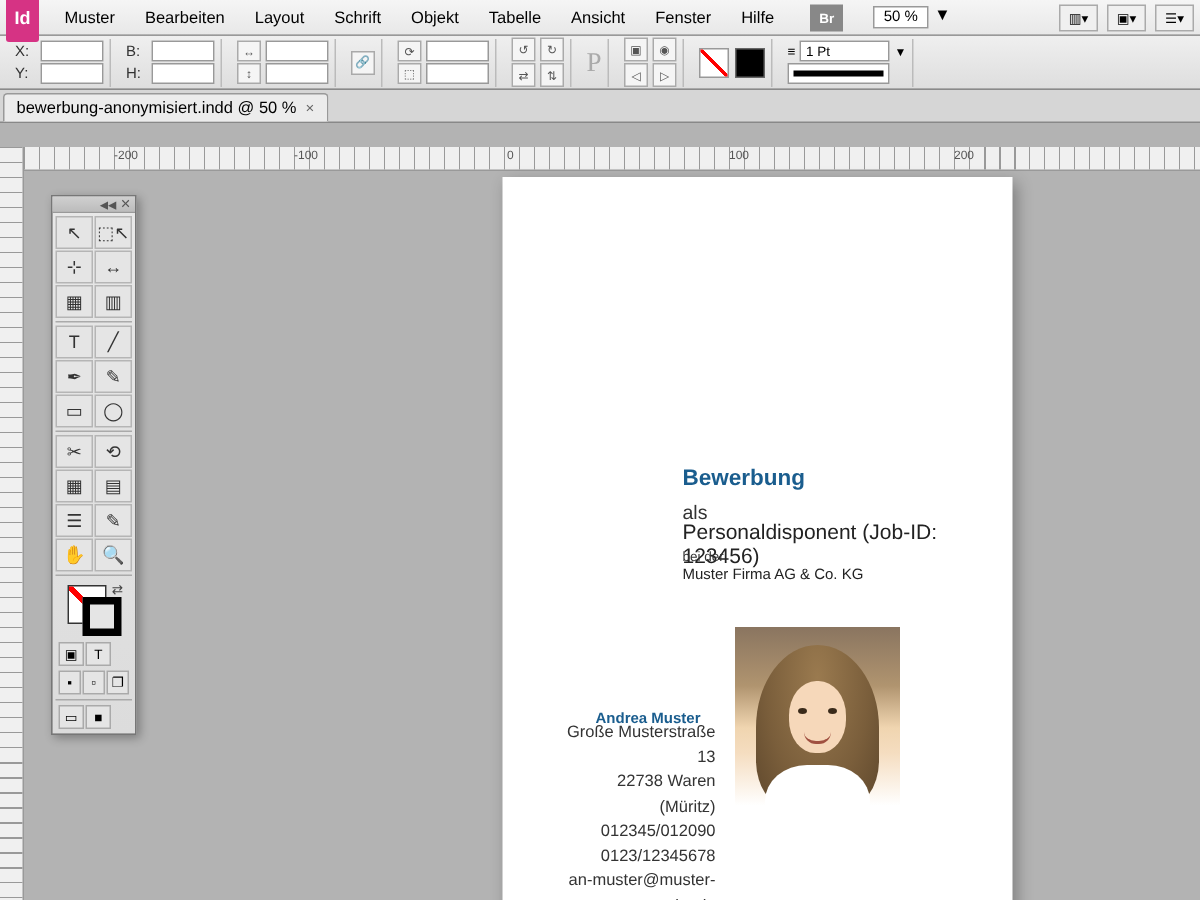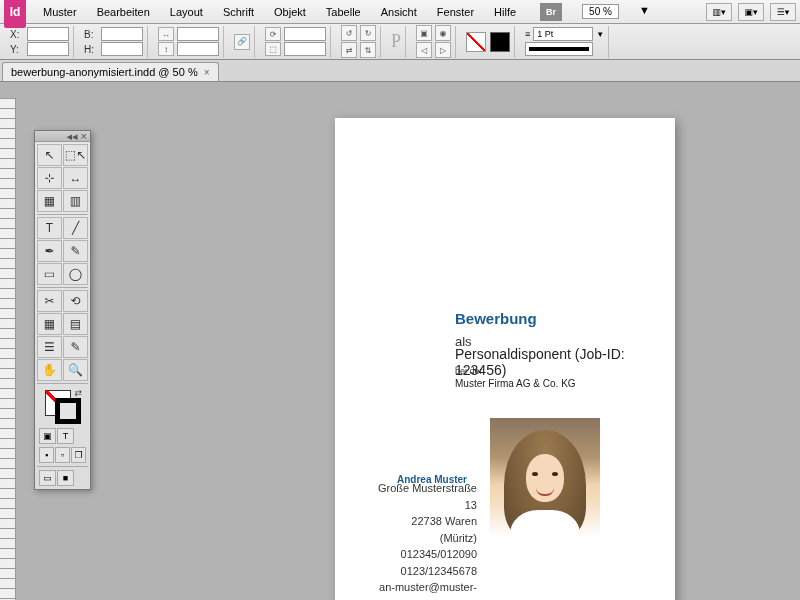--- a/index.html
+++ b/index.html
@@ -1,21 +1,21 @@
 <!DOCTYPE html>
 <html><head>
 <meta charset="utf-8">
 <style>
 *{margin:0;padding:0;box-sizing:border-box;font-family:Tahoma,Arial,sans-serif;font-size:11px;user-select:none}
 body{width:800px;height:600px;background:#b3b3b3;overflow:hidden;position:relative}
 .menubar{height:24px;background:linear-gradient(#f5f5f5,#e8e8e8);border-bottom:1px solid #999;display:flex;align-items:center;padding:0 4px;gap:2px}
 .app-logo{width:22px;height:32px;background:#d63384;color:#fff;display:flex;align-items:center;justify-content:center;font-weight:bold;font-size:12px;border-radius:2px;margin-right:6px}
 .menu-item{padding:3px 9px;cursor:pointer;border-radius:2px}
 .br-btn{width:22px;height:18px;background:#888;color:#fff;display:flex;align-items:center;justify-content:center;font-size:9px;font-weight:bold;margin-left:13px}
-.zoom-box{margin-left:18px;display:flex;align-items:flex-start;gap:20px}
+.zoom-box{margin-left:18px;display:flex;align-items:flex-start;gap:4px}
 .zoom-val{background:#fff;border:1px solid #999;padding:1px 6px;font-size:10px}
 .mb-right{margin-left:auto;display:flex;gap:6px;align-items:center}
 .mb-icon{width:26px;height:18px;border:1px solid #aaa;background:#f0f0f0;display:flex;align-items:center;justify-content:center;font-size:9px}
 .controlbar{height:36px;background:linear-gradient(#efefef,#dedede);border-bottom:1px solid #8a8a8a;display:flex;align-items:center;padding:0 6px;gap:6px}
 .cb-group{display:flex;flex-direction:column;gap:1px;padding:0 4px;border-right:1px solid #bbb;height:32px;justify-content:center}
 .cb-row{display:flex;align-items:center;gap:3px}
 .cb-lbl{font-size:10px;color:#333;width:14px}
 .cb-input{width:42px;height:14px;background:#fff;border:1px solid #999}
 .cb-icon{width:16px;height:16px;border:1px solid #aaa;background:#f5f5f5;font-size:8px;display:flex;align-items:center;justify-content:center;color:#555}
 .cb-icon-half{width:16px;height:14px}
@@ -171,20 +171,27 @@
 </div>
 
 <div class="tabbar">
   <div class="doc-tab">
     <span>bewerbung-anonymisiert.indd @ 50 %</span>
     <span class="tab-close">×</span>
   </div>
 </div>
 
 <div class="workspace">
+  <div class="ruler-h">
+    <span class="ruler-nums" style="left:60px">-200</span>
+    <span class="ruler-nums" style="left:180px">-100</span>
+    <span class="ruler-nums" style="left:322px">0</span>
+    <span class="ruler-nums" style="left:470px">100</span>
+    <span class="ruler-nums" style="left:620px">200</span>
+  </div>
   <div class="ruler-v"></div>
 
   <div class="toolbox">
     <div class="toolbox-header">
         <span>◂◂</span>
         <span>×</span>
       </div>
     <div class="tool-grid">
       <div class="tool">↖</div>
       <div class="tool">⬚↖</div>

